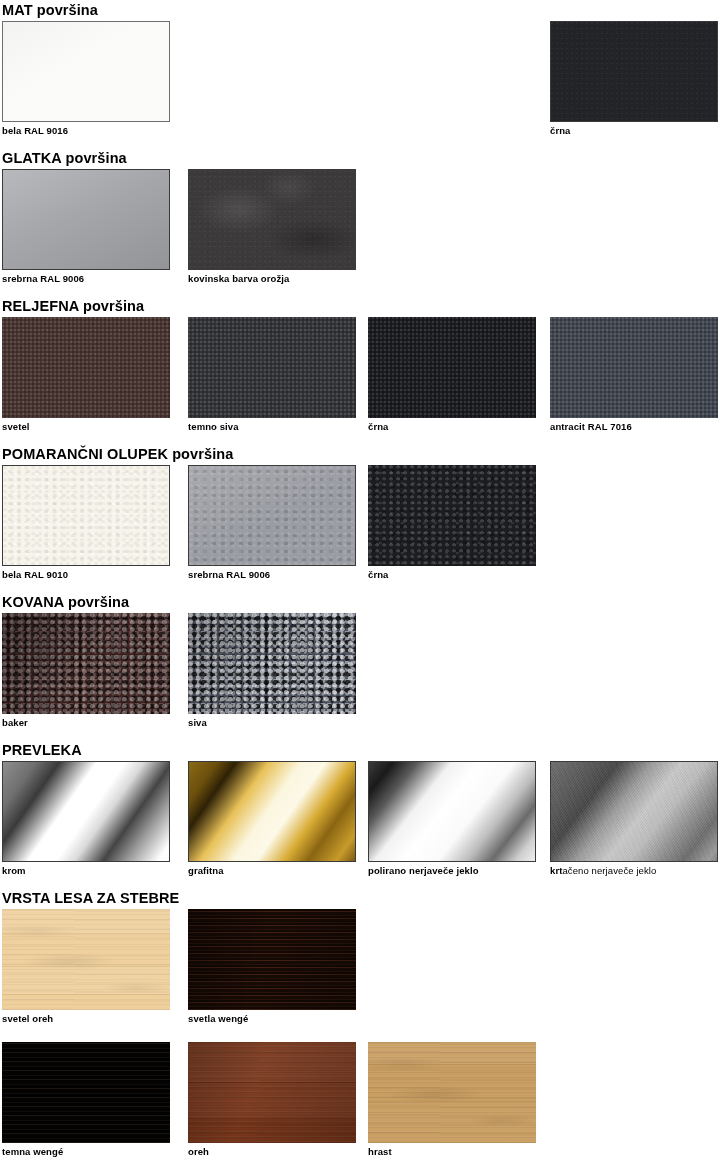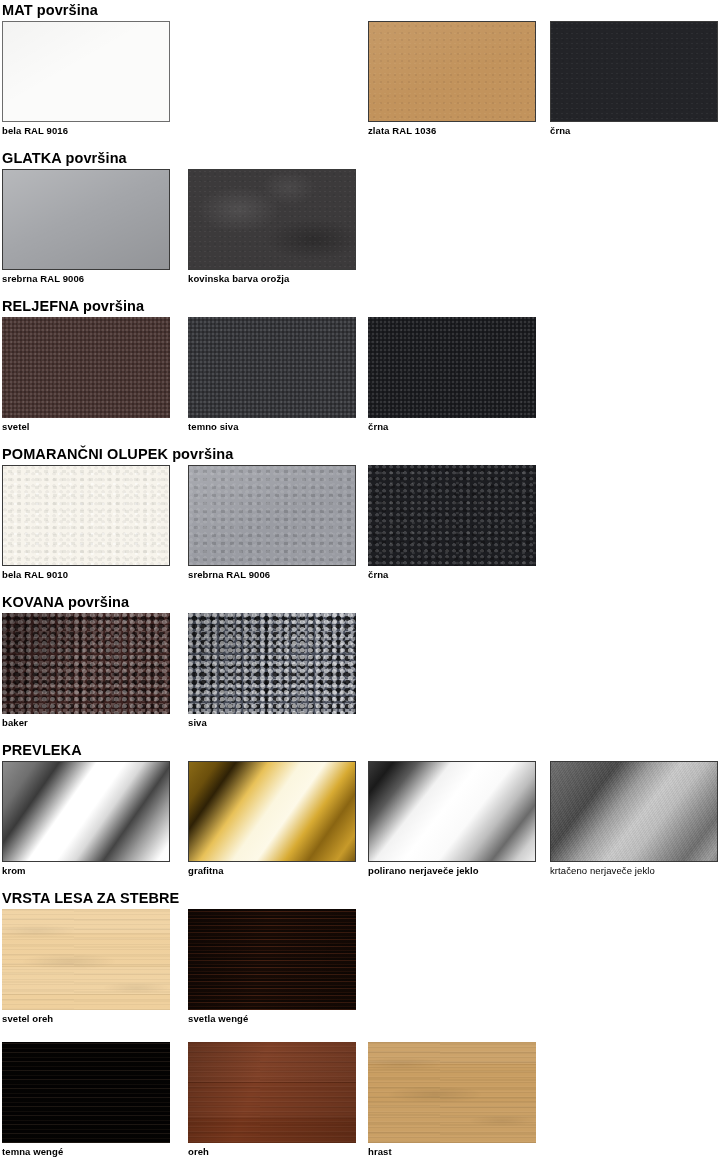--- a/index.html
+++ b/index.html
@@ -45,21 +45,21 @@
 
   .label {
     margin-top: 3px;
     font-size: 9.5px;
     font-weight: bold;
     line-height: 11px;
     letter-spacing: 0.1px;
     white-space: nowrap;
   }
   .label.light { font-weight: normal; }
-  .label .pfx { font-weight: normal; }
+  .label .pfx { font-weight: bold; }
 
   
   .tex { position: absolute; inset: 0; }
 
   
   .grain-fine {
     background-image:
       radial-gradient(circle at 20% 30%, rgba(255,255,255,0.05) 0 1px, transparent 1px),
       radial-gradient(circle at 70% 60%, rgba(0,0,0,0.06) 0 1px, transparent 1px);
     background-size: 5px 5px, 7px 7px;
@@ -154,27 +154,20 @@
     <div class="row">
 
       <div class="cell c0">
         <div class="swatch bordered" style="background:#fbfbfa;">
           <div class="tex" style="background-image:linear-gradient(150deg,rgba(0,0,0,0.03),rgba(255,255,255,0) 45%);"></div>
         </div>
         <div class="label">bela RAL 9016</div>
       </div>
 
 
-      <div class="cell c2">
-        <div class="swatch thin" style="background:#c2935c;">
-          <div class="tex grain-fine"></div>
-          <div class="tex" style="background-image:linear-gradient(160deg,rgba(255,255,255,0.07),transparent 55%);"></div>
-        </div>
-        <div class="label">zlata RAL 1036</div>
-      </div>
 
       <div class="cell c3">
         <div class="swatch thin" style="background:#232428;">
           <div class="tex grain-fine"></div>
         </div>
         <div class="label">črna</div>
       </div>
 
     </div>
   </div>
@@ -219,20 +212,26 @@
         <div class="label">temno siva</div>
       </div>
 
       <div class="cell c2">
         <div class="swatch" style="background:#1b1c20;">
           <div class="tex grain-relief"></div>
         </div>
         <div class="label">črna</div>
       </div>
 
+      <div class="cell c3">
+        <div class="swatch" style="background:#414650;">
+          <div class="tex grain-relief"></div>
+        </div>
+        <div class="label">antracit RAL 7016</div>
+      </div>
 
     </div>
   </div>
 
   <div class="section" style="top:446px">
     <div class="section-title">POMARANČNI OLUPEK površina</div>
     <div class="row">
 
       <div class="cell c0">
         <div class="swatch thin" style="background:#f7f4ec;">

